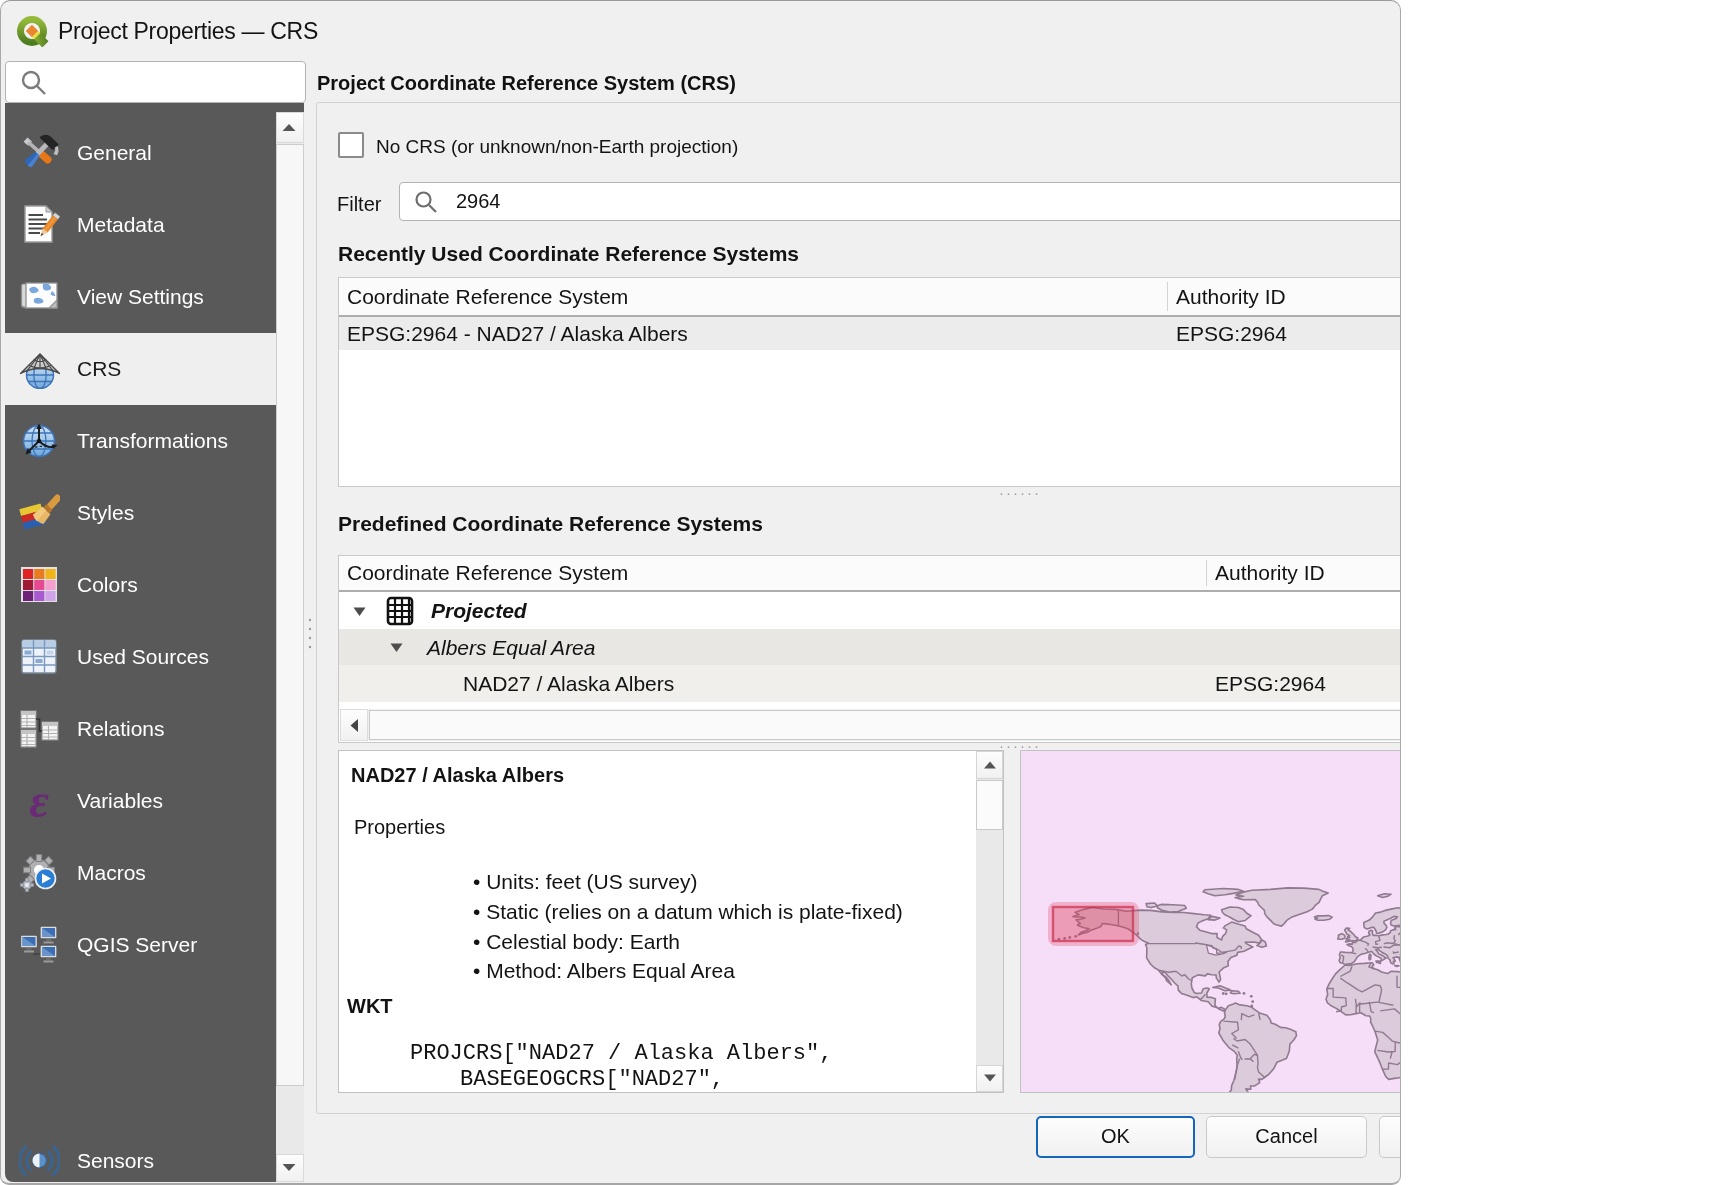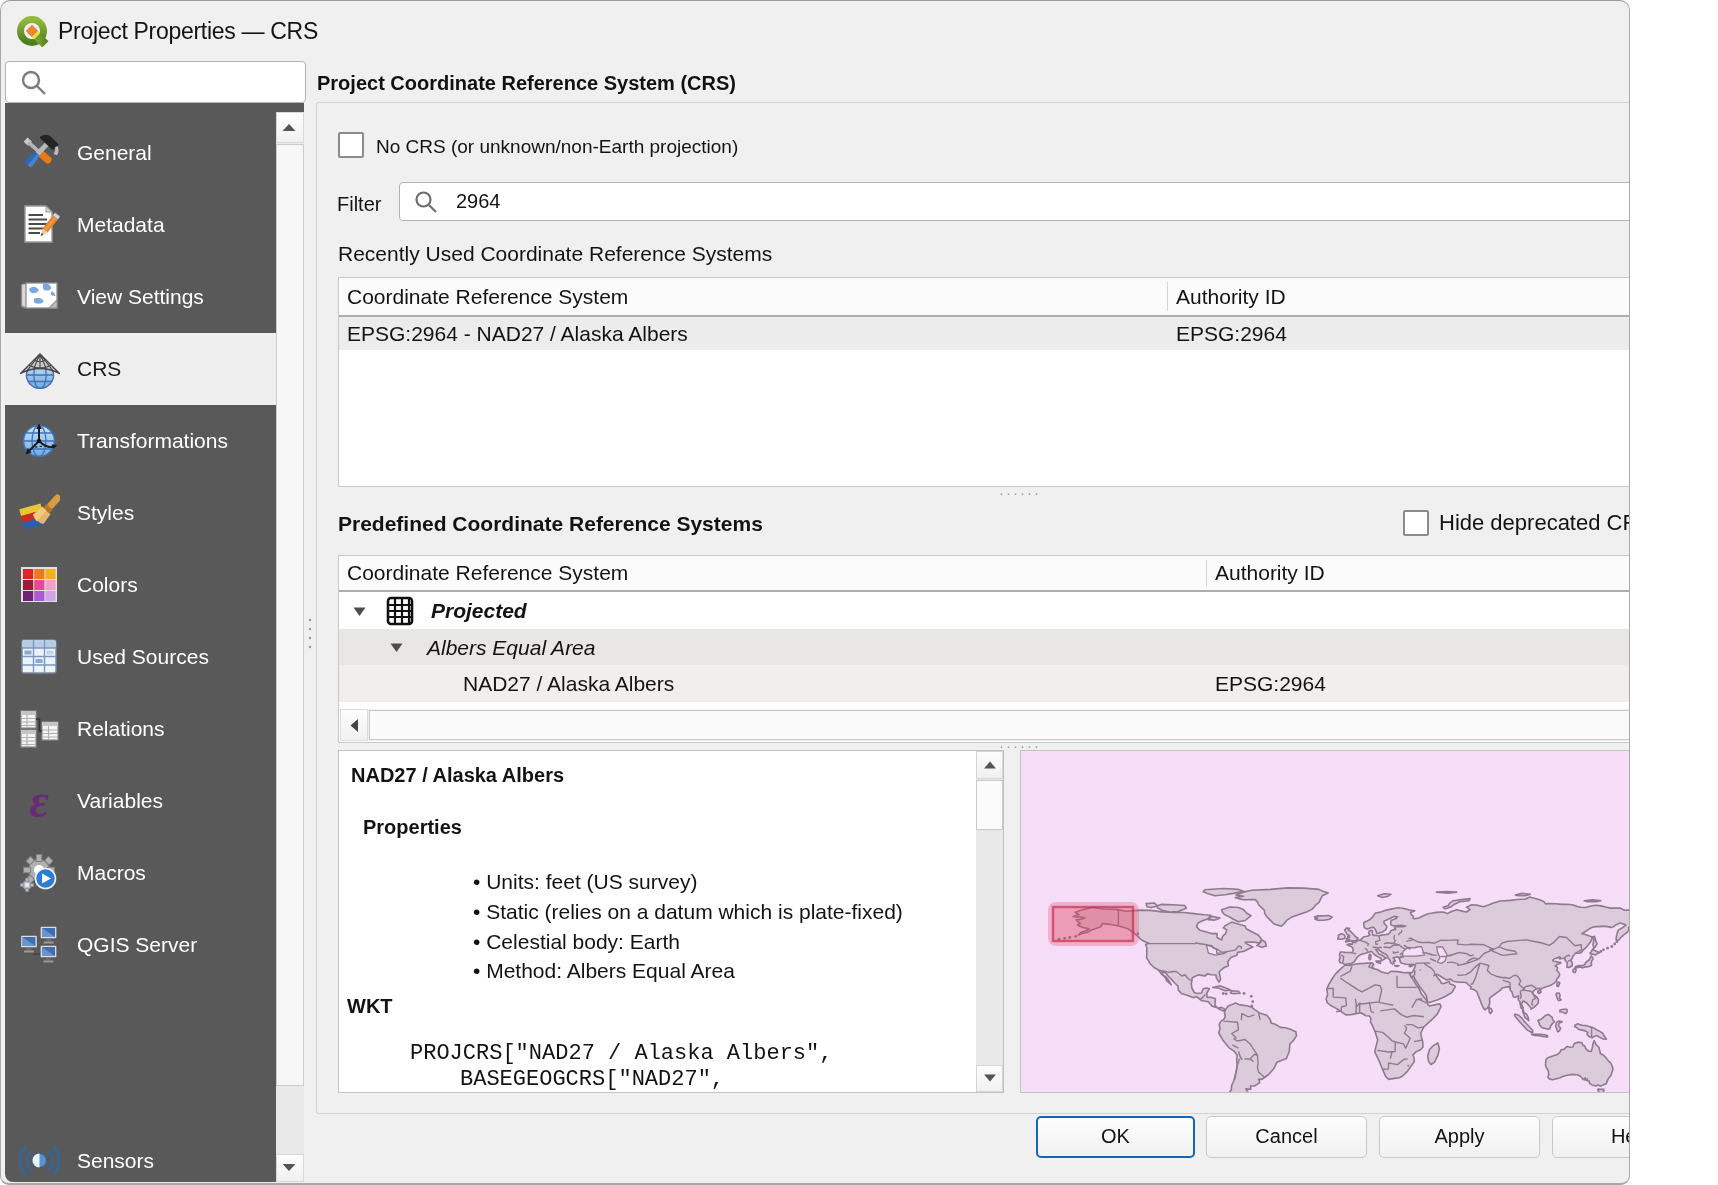--- a/index.html
+++ b/index.html
@@ -1,17 +1,17 @@
 <!DOCTYPE html>
 <html><head><meta charset="utf-8">
 <style>
 * { margin:0; padding:0; box-sizing:border-box; }
 html,body { width:1718px; height:1185px; font-family:"Liberation Sans", sans-serif; background:#fff;
   -webkit-font-smoothing:antialiased; }
-#dlg { position:relative; width:1630px; height:1185px; background:#f0f0f0; overflow:hidden;
+#dlg { position:relative; width:1401px; height:1185px; background:#f0f0f0; overflow:hidden;
   border:1px solid #a9a9a9; border-top-color:#9a9a9a; border-bottom:2px solid #a6a6a6; border-radius:10px 10px 9px 9px; }
 .abs { position:absolute; }
 
 #title { position:absolute; left:57px; top:18px; font-size:23px; line-height:24px; color:#131313; letter-spacing:-0.3px; }
 #closex { position:absolute; left:1671px; top:16px; width:24px; height:24px; }
 
 #sbsearch { position:absolute; left:4px; top:60px; width:301px; height:42px; background:#fff;
   border:1px solid #b3b3b3; border-radius:4px; }
 #sidebar { position:absolute; left:4px; top:102px; width:299px; height:1079px; background:#595959;
   border-bottom-left-radius:8px; overflow:hidden; }
@@ -319,21 +319,21 @@
   <svg class="abs" style="left:412px;top:188px" width="26" height="26" viewBox="0 0 26 26">
     <circle cx="10.5" cy="10.5" r="7" fill="none" stroke="#6e6e6e" stroke-width="2.2"></circle>
     <line x1="16" y1="16" x2="23" y2="23" stroke="#6e6e6e" stroke-width="2.2"></line>
   </svg>
   <div class="lab" style="left:455px;top:189px">2964</div>
   <svg class="abs" style="left:1642px;top:190px" width="30" height="21" viewBox="0 0 30 21">
     <path d="M9 0.5 H28 Q29.5 0.5 29.5 2 V19 Q29.5 20.5 28 20.5 H9 L0.8 10.5 Z" fill="#8b8b8b"></path>
     <path d="M12.5 6.5 L20.5 14.5 M20.5 6.5 L12.5 14.5" stroke="#f0f0f0" stroke-width="2.1"></path>
   </svg>
 
-  <div class="lab" style="left:337px;top:241px;font-weight:normal;font-size:21px">Recently Used Coordinate Reference Systems</div>
+  <div class="lab" style="left:337px;top:241px;font-weight:bold;font-size:21px">Recently Used Coordinate Reference Systems</div>
 
   <div class="tframe" style="left:337px;top:276px;width:1347px;height:210px">
     <div class="thead" style="height:39px">
       <div class="hcell" style="left:0;width:828px">Coordinate Reference System</div>
       <div class="hcell" style="left:829px;width:475px">Authority ID</div>
       <div class="hdiv" style="left:828px"></div>
       <div class="hdiv" style="left:1304px"></div>
     </div>
     <div class="abs" style="left:0;top:39px;width:1345px;height:33px;background:#ececec"></div>
     <div class="lab l21" style="left:8px;top:44px">EPSG:2964 - NAD27 / Alaska Albers</div>
@@ -381,21 +381,21 @@
     <div class="abs" style="left:1317px;top:153px;width:28px;height:32px;background:linear-gradient(#fdfdfd,#f1f1f1);border:1px solid #dcdcdc"></div>
     <svg class="abs" style="left:1323px;top:161px" width="14" height="16">
         <path d="M3 2 L10.5 8.5 L3 15 Z" fill="#444"></path>
       </svg>
     <div class="abs" style="left:30px;top:154px;width:1286px;height:30px;background:#fafafa;border:1px solid #c9c9c9"></div>
   </div>
   <div class="spdots" style="left:998px;top:736px">······</div>
 
   <div class="tframe" style="left:337px;top:749px;width:666px;height:343px;border-color:#c2c2c2">
     <div class="lab" style="left:12px;top:13px;font-weight:bold">NAD27 / Alaska Albers</div>
-    <div class="lab" style="left:24px;top:65px;font-weight:bold">Properties</div>
+    <div class="lab" style="left:15px;top:65px;font-weight:normal">Properties</div>
     <div class="lab l21" style="left:134px;top:119px">•&nbsp;Units: feet (US survey)</div>
     <div class="lab l21" style="left:134px;top:149px">•&nbsp;Static (relies on a datum which is plate-fixed)</div>
     <div class="lab l21" style="left:134px;top:179px">•&nbsp;Celestial body: Earth</div>
     <div class="lab l21" style="left:134px;top:208px">•&nbsp;Method: Albers Equal Area</div>
     <div class="lab" style="left:8px;top:244px;font-weight:bold">WKT</div>
     <div class="lab" style="left:71px;top:290px;font-family:'Liberation Mono',monospace;font-size:22px">PROJCRS["NAD27 / Alaska Albers",</div>
     <div class="lab" style="left:121px;top:316px;font-family:'Liberation Mono',monospace;font-size:22px">BASEGEOGCRS["NAD27",</div>
 
     <div class="abs" style="left:637px;top:0px;width:27px;height:341px;background:#e9e9e9"></div>
     <div class="abs" style="left:637px;top:0px;width:27px;height:28px;background:linear-gradient(#fdfdfd,#f1f1f1);border:1px solid #d5d5d5"></div>

